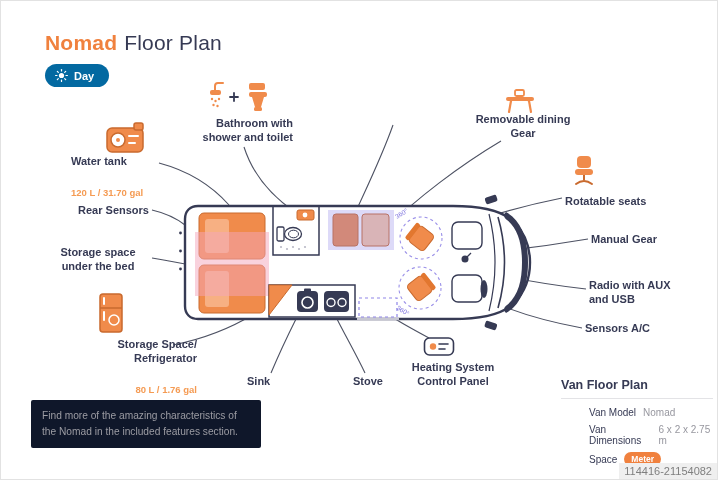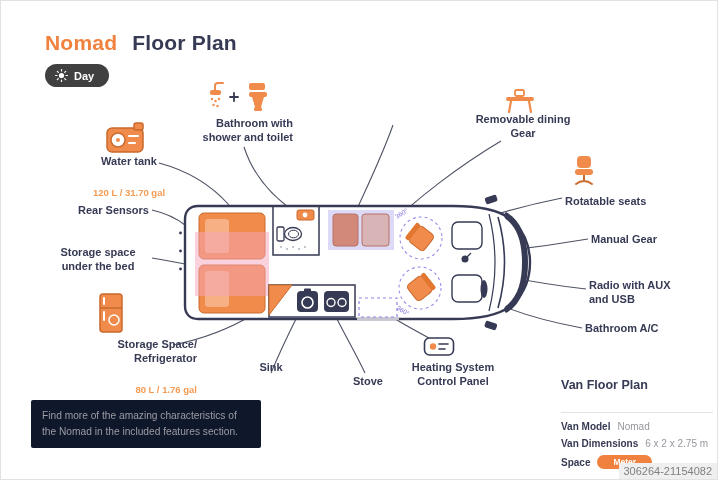--- a/index.html
+++ b/index.html
@@ -7,48 +7,48 @@
   .canvas {
     position: relative; width: 718px; height: 480px;
     background: #ffffff; border: 1px solid #e2e2e2; overflow: hidden;
   }
   svg.scene { position: absolute; left: 0; top: 0; }
   .title {
     position: absolute; left: 44px; top: 30px;
     font-size: 21px; font-weight: 600; color: #363A54; letter-spacing: .2px;
   }
   .title .accent { color: #F0813E; }
-  .title .rest { margin-left: 15px; font-weight: 700; }
+  .title .rest { margin-left: 7px; font-weight: 400; }
   .day-pill {
     position: absolute; left: 44px; top: 63px;
     display: flex; align-items: center; gap: 6px;
-    background: #404040; color: #fff; border: none; border-radius: 12px;
+    background: #0369a1; color: #fff; border: none; border-radius: 12px;
     padding: 5px 15px 5px 10px; font-size: 11px; font-weight: 700;
     font-family: inherit; cursor: pointer;
   }
   .icon { position: absolute; display: block; line-height: 0; }
   .callout { position: absolute; color: #363A54; font-size: 11px; line-height: 1.25; }
   .callout-title { font-weight: 700; }
   .callout-value { color: #F59B53; font-size: 9.5px; font-weight: 700; margin-top: 18px; }
   .note-box {
     position: absolute; left: 30px; top: 399px; width: 230px; height: 48px;
     background: #0f172a; color: #9C9CA3; font-size: 10.2px; line-height: 1.55;
     padding: 8px 11px; border-radius: 2px;
   }
   .panel { position: absolute; left: 560px; top: 377px; width: 152px; }
   .panel-title {
     font-size: 12.5px; font-weight: 700; color: #363A54;
-    padding-bottom: 20px; border-bottom: 1px solid #E3E3E6; margin-bottom: 8px;
+    padding-bottom: 6px; border-bottom: 1px solid #E3E3E6; margin-bottom: 8px;
   }
   .panel-row { display: flex; align-items: center; margin-bottom: 6px; font-size: 10px; }
-  .panel-label { font-weight: 700; color: #363A54; margin-right: 7px; }
+  .panel-label { font-weight: 400; color: #363A54; margin-right: 7px; margin-left: 28px; }
   .panel-value { color: #97979F; }
   .badge {
     background: #F0813E; color: #fff; border-radius: 8px;
-    padding: 2px 16px; font-size: 8.5px; font-weight: 700; cursor: pointer;
+    padding: 2px 7px; font-size: 8.5px; font-weight: 700; cursor: pointer;
   }
   .watermark {
     position: absolute; right: 0; bottom: 0; font-size: 11px; color: #7F7F7F;
     background: #EFEFEF; padding: 2px 5px;
   }
 </style>
 </head>
 <body>
 
 <div class="canvas">
@@ -242,21 +242,21 @@
 
   <div class="callout" style="left:192px;top:116px;width:100px;text-align:right">
     <div class="callout-title">Bathroom with shower and toilet</div>
   </div>
 
 
   <div class="callout" style="left:474px;top:112px;width:96px;text-align:center">
     <div class="callout-title">Removable dining Gear</div>
   </div>
 
-  <div class="callout" style="left:70px;top:154px;width:116px;text-align:center">
+  <div class="callout" style="left:70px;top:154px;width:116px;text-align:left">
     <div class="callout-title">Water tank</div>
     <div class="callout-value">120 L / 31.70 gal</div>
   </div>
 
   <div class="callout" style="left:564px;top:194px;width:100px">
     <div class="callout-title">Rotatable seats</div>
   </div>
 
   <div class="callout" style="left:56px;top:203px;width:92px;text-align:right">
     <div class="callout-title">Rear Sensors</div>
@@ -268,29 +268,29 @@
 
   <div class="callout" style="left:44px;top:245px;width:106px;text-align:center">
     <div class="callout-title">Storage space under the bed</div>
   </div>
 
   <div class="callout" style="left:588px;top:278px;width:86px">
     <div class="callout-title">Radio with AUX and USB</div>
   </div>
 
   <div class="callout" style="left:584px;top:321px;width:80px">
-    <div class="callout-title">Bathroom A/C</div>
+    <div class="callout-title">Sensors A/C</div>
   </div>
 
   <div class="callout" style="left:78px;top:337px;width:118px;text-align:right">
     <div class="callout-title">Storage Space/ Refrigerator</div>
     <div class="callout-value">80 L / 1.76 gal</div>
   </div>
 
-  <div class="callout" style="left:246px;top:360px;width:48px;text-align:center">
+  <div class="callout" style="left:246px;top:374px;width:48px;text-align:left">
     <div class="callout-title">Sink</div>
   </div>
 
   <div class="callout" style="left:342px;top:374px;width:50px;text-align:center">
     <div class="callout-title">Stove</div>
   </div>
 
   <div class="callout" style="left:404px;top:360px;width:96px;text-align:center">
     <div class="callout-title">Heating System Control Panel</div>
   </div>
@@ -306,15 +306,15 @@
     <div class="panel-row">
       <span class="panel-label">Van Dimensions</span>
       <span class="panel-value">6 x 2 x 2.75 m</span>
     </div>
     <div class="panel-row">
       <span class="panel-label">Space</span>
       <span class="badge">Meter</span>
     </div>
   </div>
 
-  <div class="watermark">306264-21154082</div>
+  <div class="watermark">114416-21154082</div>
 
 </div>
 
 </body></html>

